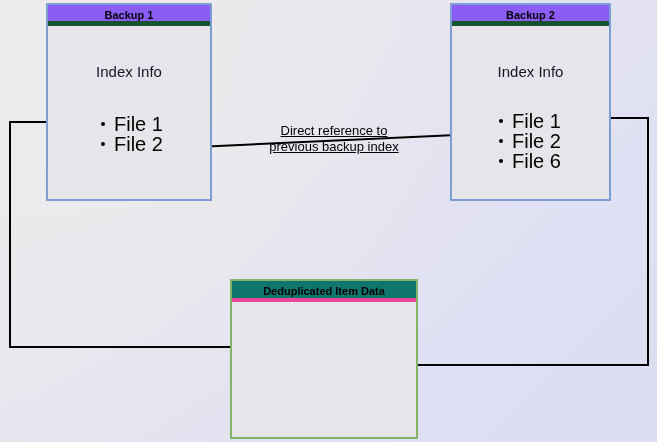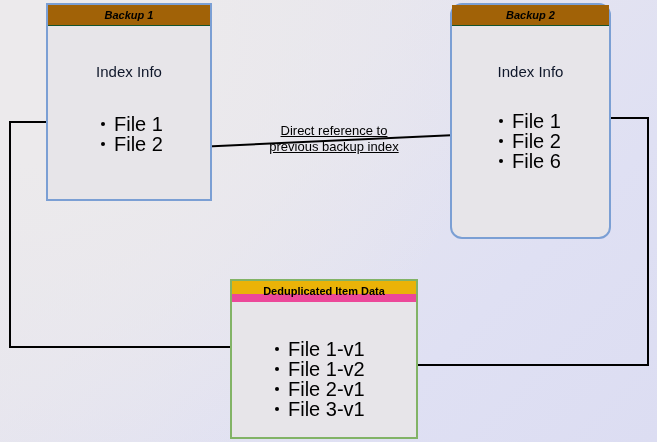--- a/index.html
+++ b/index.html
@@ -38,29 +38,28 @@
     line-height: 20px;
     height: 21px;
   }
   .box .body {
     position: relative;
     height: calc(100% - 21px);
   }
 
   .box-blue { border: 2px solid #7b9fd4; }
   .box-blue .hdr {
-    background: #a16207;
-    border-bottom: 1px solid #14532d;
-    font-style: italic;
+    background: #8b5cf6;
+    border-bottom: 5px solid #14532d;
   }
 
   .box-green { border: 2px solid #82b366; }
   .box-green .hdr {
-    background: #eab308;
-    border-bottom: 8px solid #ec4899;
+    background: #0f766e;
+    border-bottom: 4px solid #ec4899;
   }
 
   .index-label {
     position: absolute;
     left: 0; right: 0;
     text-align: center;
     font-size: 15px;
     color: #0f172a;
   }
 
@@ -133,40 +132,32 @@
     <div class="hdr">Backup 1</div>
     <div class="body">
       <div class="index-label" style="top:37px;">Index Info</div>
       <ul class="bullets" style="left:52px; top:88px;">
         <li>File 1</li>
         <li>File 2</li>
       </ul>
     </div>
   </div>
 
-  <div class="box box-blue" style="left:450px; top:3px; width:161px; height:236px;border-radius:12px;">
+  <div class="box box-blue" style="left:450px; top:3px; width:161px; height:198px;">
     <div class="hdr">Backup 2</div>
     <div class="body">
       <div class="index-label" style="top:37px;">Index Info</div>
       <ul class="bullets" style="left:46px; top:85px;">
         <li>File 1</li>
         <li>File 2</li>
         <li>File 6</li>
       </ul>
     </div>
   </div>
 
   <div class="box box-green" style="left:230px; top:279px; width:188px; height:160px;">
     <div class="hdr">Deduplicated Item Data</div>
-    <div class="body">
-      <ul class="bullets" style="left:42px; top:37px;">
-        <li>File 1-v1</li>
-        <li>File 1-v2</li>
-        <li>File 2-v1</li>
-        <li>File 3-v1</li>
-      </ul>
-    </div>
   </div>
 
   <div class="caption" style="left:252px; top:123px; width:164px;text-decoration:underline;">Direct reference to
 previous backup index</div>
 
 </div>
 
 </body></html>

